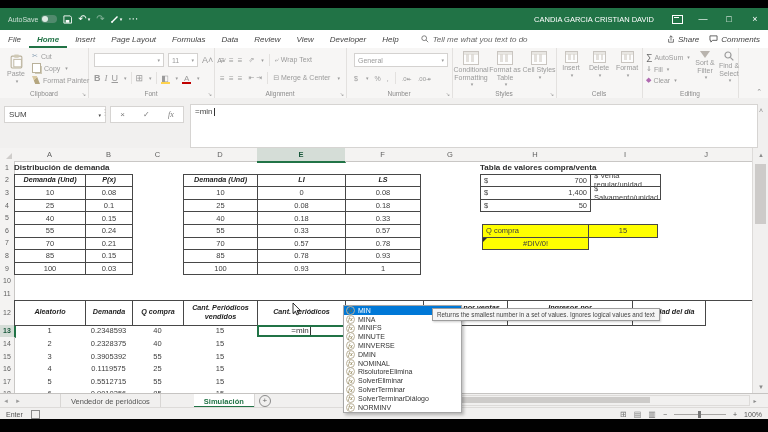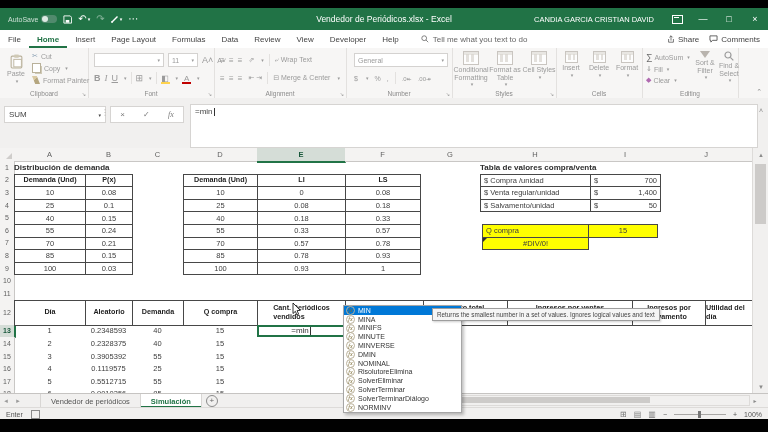--- a/index.html
+++ b/index.html
@@ -21,21 +21,21 @@
   .qbtn.dim{opacity:.45;}
   .qbtn .mini{font-size:5px;margin-left:1px;}
   #titlebar .title{position:absolute;left:0;right:0;text-align:center;font-size:8.5px;color:#fff;pointer-events:none;}
   .tright{margin-left:auto;display:flex;align-items:center;height:100%;}
   .user{font-size:7.5px;margin-right:10px;white-space:nowrap;}
   .winbtn{width:26px;height:100%;display:flex;align-items:center;justify-content:center;font-size:9px;color:#fff;}
   .ribicon{width:9px;height:7px;border:1px solid #fff;position:relative;}
   .ribicon::after{content:"";position:absolute;left:1px;top:1px;width:5px;height:1px;background:#fff;}
   
   #tabrow{left:0;top:30px;width:768px;height:18px;background:#ffffff;display:flex;align-items:center;
-          font-size:8px;color:#444;border-bottom:1px solid #eceae8;}
+          font-size:8px;color:#444;border-bottom:1px solid #eceae8;font-style:italic;}
   #ribbontabs{display:flex;align-items:center;height:100%;}
   .rtab{padding:0 8px;height:100%;display:flex;align-items:center;white-space:nowrap;}
   .rtab.active{color:#217346;font-weight:bold;box-shadow:inset 0 -2px 0 #217346;}
   #tellme{display:flex;align-items:center;gap:4px;margin-left:14px;color:#666;white-space:nowrap;}
   #tabrow-right{margin-left:auto;display:flex;align-items:center;gap:10px;padding-right:8px;color:#444;}
   .trbtn{display:flex;align-items:center;gap:3px;white-space:nowrap;}
   
   #ribbon{left:0;top:48px;width:768px;height:50px;background:#f7f6f5;color:#9b9b9b;font-size:7px;}
   .grp{position:absolute;top:0;height:50px;border-right:1px solid #e3e1df;}
   .glabel{position:absolute;bottom:1px;left:0;right:0;text-align:center;font-size:6.5px;color:#8b8b8b;}
@@ -97,40 +97,40 @@
   #corner{position:absolute;left:0;top:0;width:14px;height:13px;background:#f4f3f2;
           border-right:1px solid #c9c7c5;border-bottom:1px solid #c9c7c5;}
   #corner::after{content:"";position:absolute;right:2px;bottom:2px;border-left:6px solid transparent;border-bottom:6px solid #cfcdcb;}
   .rowhdr{position:absolute;left:0;width:14px;background:#f4f3f2;border-right:1px solid #c9c7c5;
           border-bottom:1px solid #d8d6d4;color:#5f5f5f;font-size:7px;display:flex;align-items:center;justify-content:center;}
   .rowhdr.sel{background:#d5ddd7;color:#19583b;border-right:2px solid #217346;font-weight:bold;}
   .ctitle{position:absolute;font-size:8px;font-weight:bold;color:#2d2d2d;white-space:nowrap;display:flex;align-items:center;}
   .xtable{position:absolute;display:grid;border-top:1px solid #474747;border-left:1px solid #474747;background:#fff;}
   .xtable .tc{border-right:1px solid #474747;border-bottom:1px solid #474747;font-size:7.5px;color:#3d3d3d;
           display:flex;align-items:center;justify-content:center;overflow:hidden;box-sizing:border-box;}
-  .tc.hdr{font-weight:bold;color:#1e1e1e;white-space:pre-line;line-height:1.15;font-size:7.2px;}
+  .tc.hdr{font-weight:bold;color:#1e1e1e;text-align:center;white-space:pre-line;line-height:1.15;font-size:7.2px;font-style:italic;}
   .tc.lbl{justify-content:flex-start;padding-left:3px;}
   .tc.money{justify-content:space-between;padding:0 3px;}
   .tc.yellow{background:#ffff00;}
   .simcell{position:absolute;font-size:7.5px;color:#3d3d3d;display:flex;align-items:center;justify-content:center;}
   #activecell{position:absolute;background:#fff;border:2px solid #217346;display:flex;align-items:center;
               justify-content:center;font-size:8px;color:#333;box-sizing:border-box;z-index:5;}
   .errmark{position:relative;}
   .errmark::before{content:"";position:absolute;left:0;top:0;border-top:4px solid #2e2e2e;border-right:4px solid transparent;}
   
   #vscroll{left:752px;top:148px;width:16px;height:245px;background:#f1f0ef;border-left:1px solid #dddbd9;}
   #vscroll .arr{position:absolute;left:0;width:16px;height:13px;color:#8b8b8b;font-size:6px;display:flex;align-items:center;justify-content:center;}
   #vthumb{position:absolute;left:2px;top:16px;width:11px;height:60px;background:#cdcbc9;}
   
   #tabbar{left:0;top:393px;width:768px;height:14px;background:#f1f0ef;border-top:1px solid #c6c4c2;
           display:flex;align-items:stretch;font-size:7.5px;color:#555;}
   .navarr{width:12px;display:flex;align-items:center;justify-content:center;color:#9a9a9a;font-size:7px;}
   .stab{display:flex;align-items:center;justify-content:center;padding:0 10px;border-right:1px solid #d8d6d4;white-space:nowrap;}
-  .stab.first{margin-left:16px;border-left:1px solid #d8d6d4;}
-  .stab.active{background:#fff;color:#217346;font-weight:bold;box-shadow:inset 0 -2px 0 #217346;}
+  .stab.first{margin-left:36px;border-left:1px solid #d8d6d4;}
+  .stab.active{background:#fff;color:#217346;font-weight:bold;box-shadow:inset 0 -2px 0 #217346;margin-left:33px;}
   .addsheet{width:20px;display:flex;align-items:center;justify-content:center;}
   .addsheet span{width:10px;height:10px;border-radius:50%;border:1px solid #8b8b8b;color:#666;
                  display:flex;align-items:center;justify-content:center;font-size:8px;line-height:1;}
   #hscroll{position:absolute;left:368px;top:394px;width:392px;height:12px;display:flex;align-items:center;}
   #hscroll .harr{width:10px;color:#8b8b8b;font-size:6px;text-align:center;}
   #htrack{flex:1;height:9px;background:#f1f0ef;border:1px solid #dddbd9;position:relative;}
   #hthumb{position:absolute;left:1px;top:1px;width:270px;height:6px;background:#cdcbc9;}
   
   #statusbar{left:0;top:407px;width:768px;height:12px;background:#f1f0ef;border-top:1px solid #dddbd9;
              display:flex;align-items:center;font-size:7px;color:#555;}
@@ -176,21 +176,20 @@
       <span class="qbtn dim">↷</span>
       <span class="qbtn">
         <svg width="8" height="8" viewBox="0 0 8 8">
             <line x1="1" y1="7" x2="6.5" y2="1.5" stroke="#fff" stroke-width="1.4"></line>
             <circle cx="1" cy="7" r="0.9" fill="#fff"></circle>
           </svg>
         <span class="mini">▾</span>
       </span>
       <span class="qbtn">⋯</span>
     </div>
-    <div class="title">Vendedor de Periódicos.xlsx - Excel</div>
     <div class="tright">
       <span class="user">CANDIA GARCIA CRISTIAN DAVID</span>
       <span class="winbtn">
           <span class="ribicon"></span>
         </span>
       <span class="winbtn">—</span>
       <span class="winbtn">□</span>
       <span class="winbtn">×</span>
     </div>
   </div>
@@ -495,21 +494,20 @@
         <div class="tc">0.57</div>
         <div class="tc">0.78</div>
         <div class="tc">85</div>
         <div class="tc">0.78</div>
         <div class="tc">0.93</div>
         <div class="tc">100</div>
         <div class="tc">0.93</div>
         <div class="tc">1</div>
       </div>
       <div class="xtable" style="position: absolute; left: 480px; top: 25.6px; grid-template-columns: 110px 70px; grid-auto-rows: 12.6px;">
-        <div class="tc lbl">$ Compra /unidad</div>
         <div class="tc money">
           <span>$</span>
           <span>700</span>
         </div>
         <div class="tc lbl">$ Venta regular/unidad</div>
         <div class="tc money">
           <span>$</span>
           <span>1,400</span>
         </div>
         <div class="tc lbl">$ Salvamento/unidad</div>
@@ -517,21 +515,20 @@
           <span>$</span>
           <span>50</span>
         </div>
       </div>
       <div class="xtable" style="position: absolute; left: 482px; top: 76px; grid-template-columns: 106px 69px; grid-auto-rows: 12.6px;">
         <div class="tc lbl yellow">Q compra</div>
         <div class="tc yellow">15</div>
         <div class="tc yellow errmark">#DIV/0!</div>
       </div>
       <div class="xtable" style="position: absolute; left: 14px; top: 151.6px; grid-template-columns: 71px 47px 51px 74px 88px 78px 84px 125px 73px 47px; grid-auto-rows: 25px;">
-        <div class="tc hdr">Día</div>
         <div class="tc hdr">Aleatorio</div>
         <div class="tc hdr">Demanda</div>
         <div class="tc hdr">Q compra</div>
         <div class="tc hdr">Cant. Periódicos
 vendidos</div>
         <div class="tc hdr">Cant. Periódicos</div>
         <div class="tc hdr">Costo total
 compra</div>
         <div class="tc hdr">Ingresos por ventas
 regulares</div>

